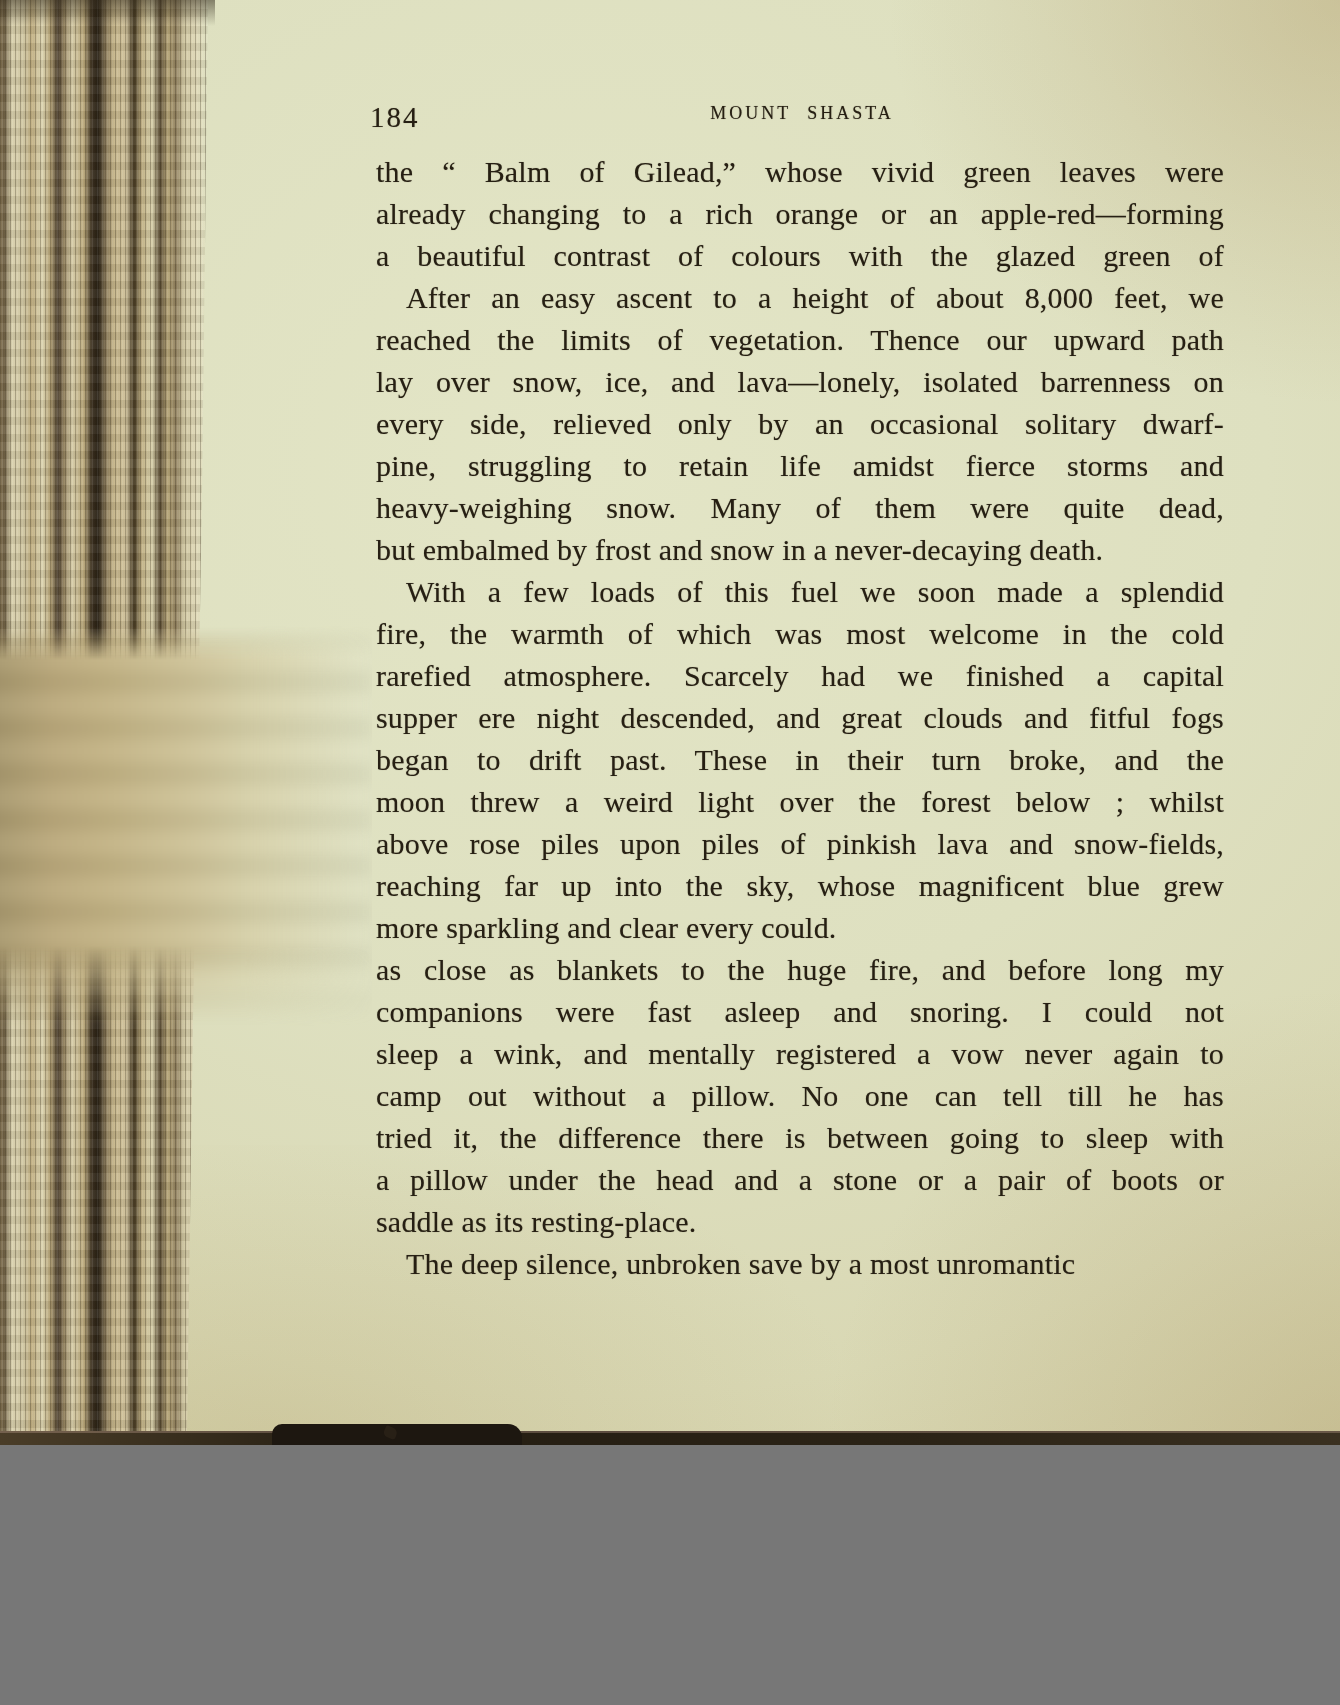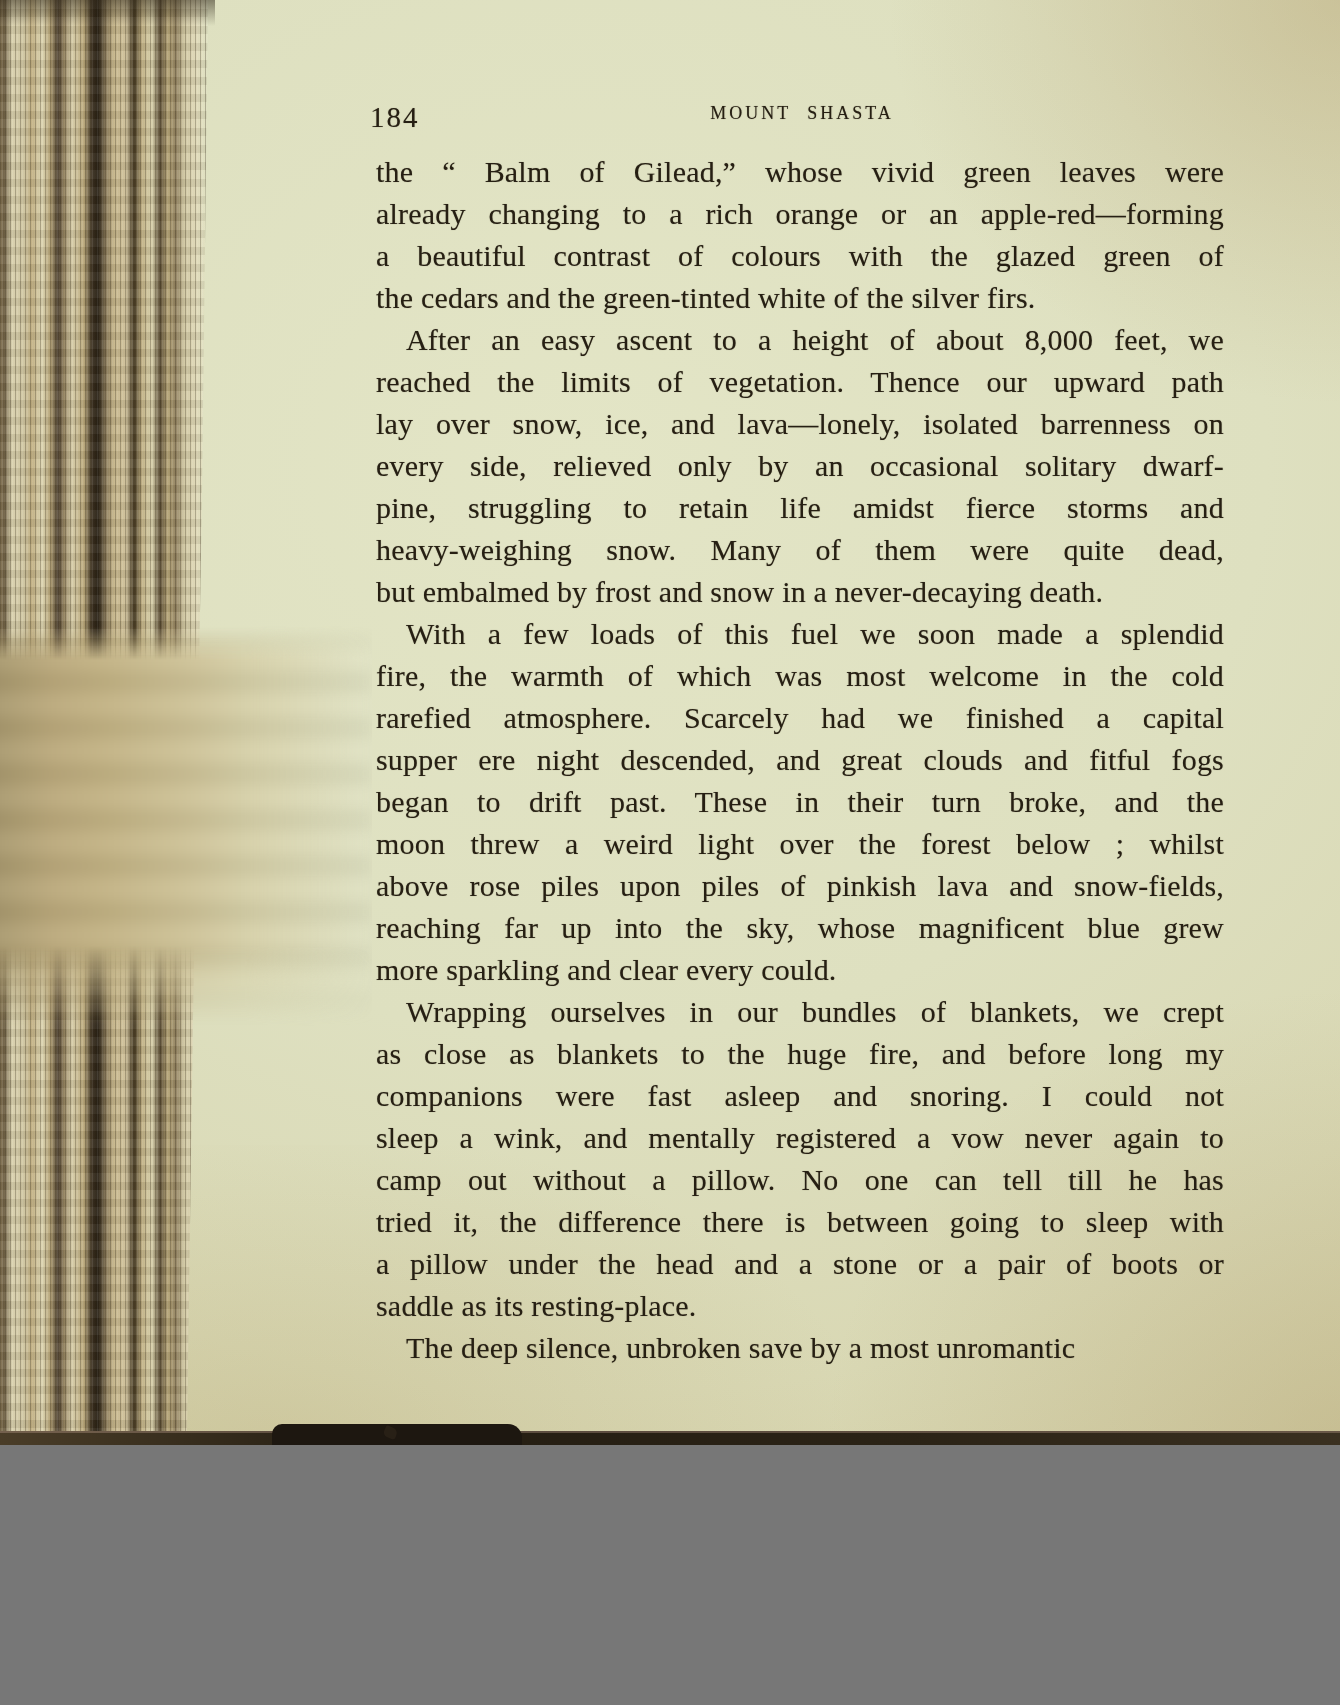--- a/index.html
+++ b/index.html
@@ -117,38 +117,36 @@
 
   <div class="page-header">
     <span class="page-num">184</span>
     <span class="running-title">MOUNT SHASTA</span>
   </div>
 
   <div class="text-block">
     <div class="line">the “ Balm of Gilead,” whose vivid green leaves were</div>
     <div class="line">already changing to a rich orange or an apple-red—forming</div>
     <div class="line">a beautiful contrast of colours with the glazed green of</div>
-    <div class="line para-end">the cedars and the green-tinted white of the silver firs.</div>
     <div class="line indent">After an easy ascent to a height of about 8,000 feet, we</div>
     <div class="line">reached the limits of vegetation.  Thence our upward path</div>
     <div class="line">lay over snow, ice, and lava—lonely, isolated barrenness on</div>
     <div class="line">every side, relieved only by an occasional solitary dwarf-</div>
     <div class="line">pine, struggling to retain life amidst fierce storms and</div>
     <div class="line">heavy-weighing snow.  Many of them were quite dead,</div>
     <div class="line para-end">but embalmed by frost and snow in a never-decaying death.</div>
     <div class="line indent">With a few loads of this fuel we soon made a splendid</div>
     <div class="line">fire, the warmth of which was most welcome in the cold</div>
     <div class="line">rarefied atmosphere.  Scarcely had we finished a capital</div>
     <div class="line">supper ere night descended, and great clouds and fitful fogs</div>
     <div class="line">began to drift past.  These in their turn broke, and the</div>
     <div class="line">moon threw a weird light over the forest below ; whilst</div>
     <div class="line">above rose piles upon piles of pinkish lava and snow-fields,</div>
     <div class="line">reaching far up into the sky, whose magnificent blue grew</div>
     <div class="line para-end">more sparkling and clear every could.</div>
-    <div class="line indent">Wrapping ourselves in our bundles of blankets, we crept</div>
     <div class="line">as close as blankets to the huge fire, and before long my</div>
     <div class="line">companions were fast asleep and snoring.  I could not</div>
     <div class="line">sleep a wink, and mentally registered a vow never again to</div>
     <div class="line">camp out without a pillow.  No one can tell till he has</div>
     <div class="line">tried it, the difference there is between going to sleep with</div>
     <div class="line">a pillow under the head and a stone or a pair of boots or</div>
     <div class="line para-end">saddle as its resting-place.</div>
     <div class="line indent para-end">The deep silence, unbroken save by a most unromantic</div>
   </div>
 

